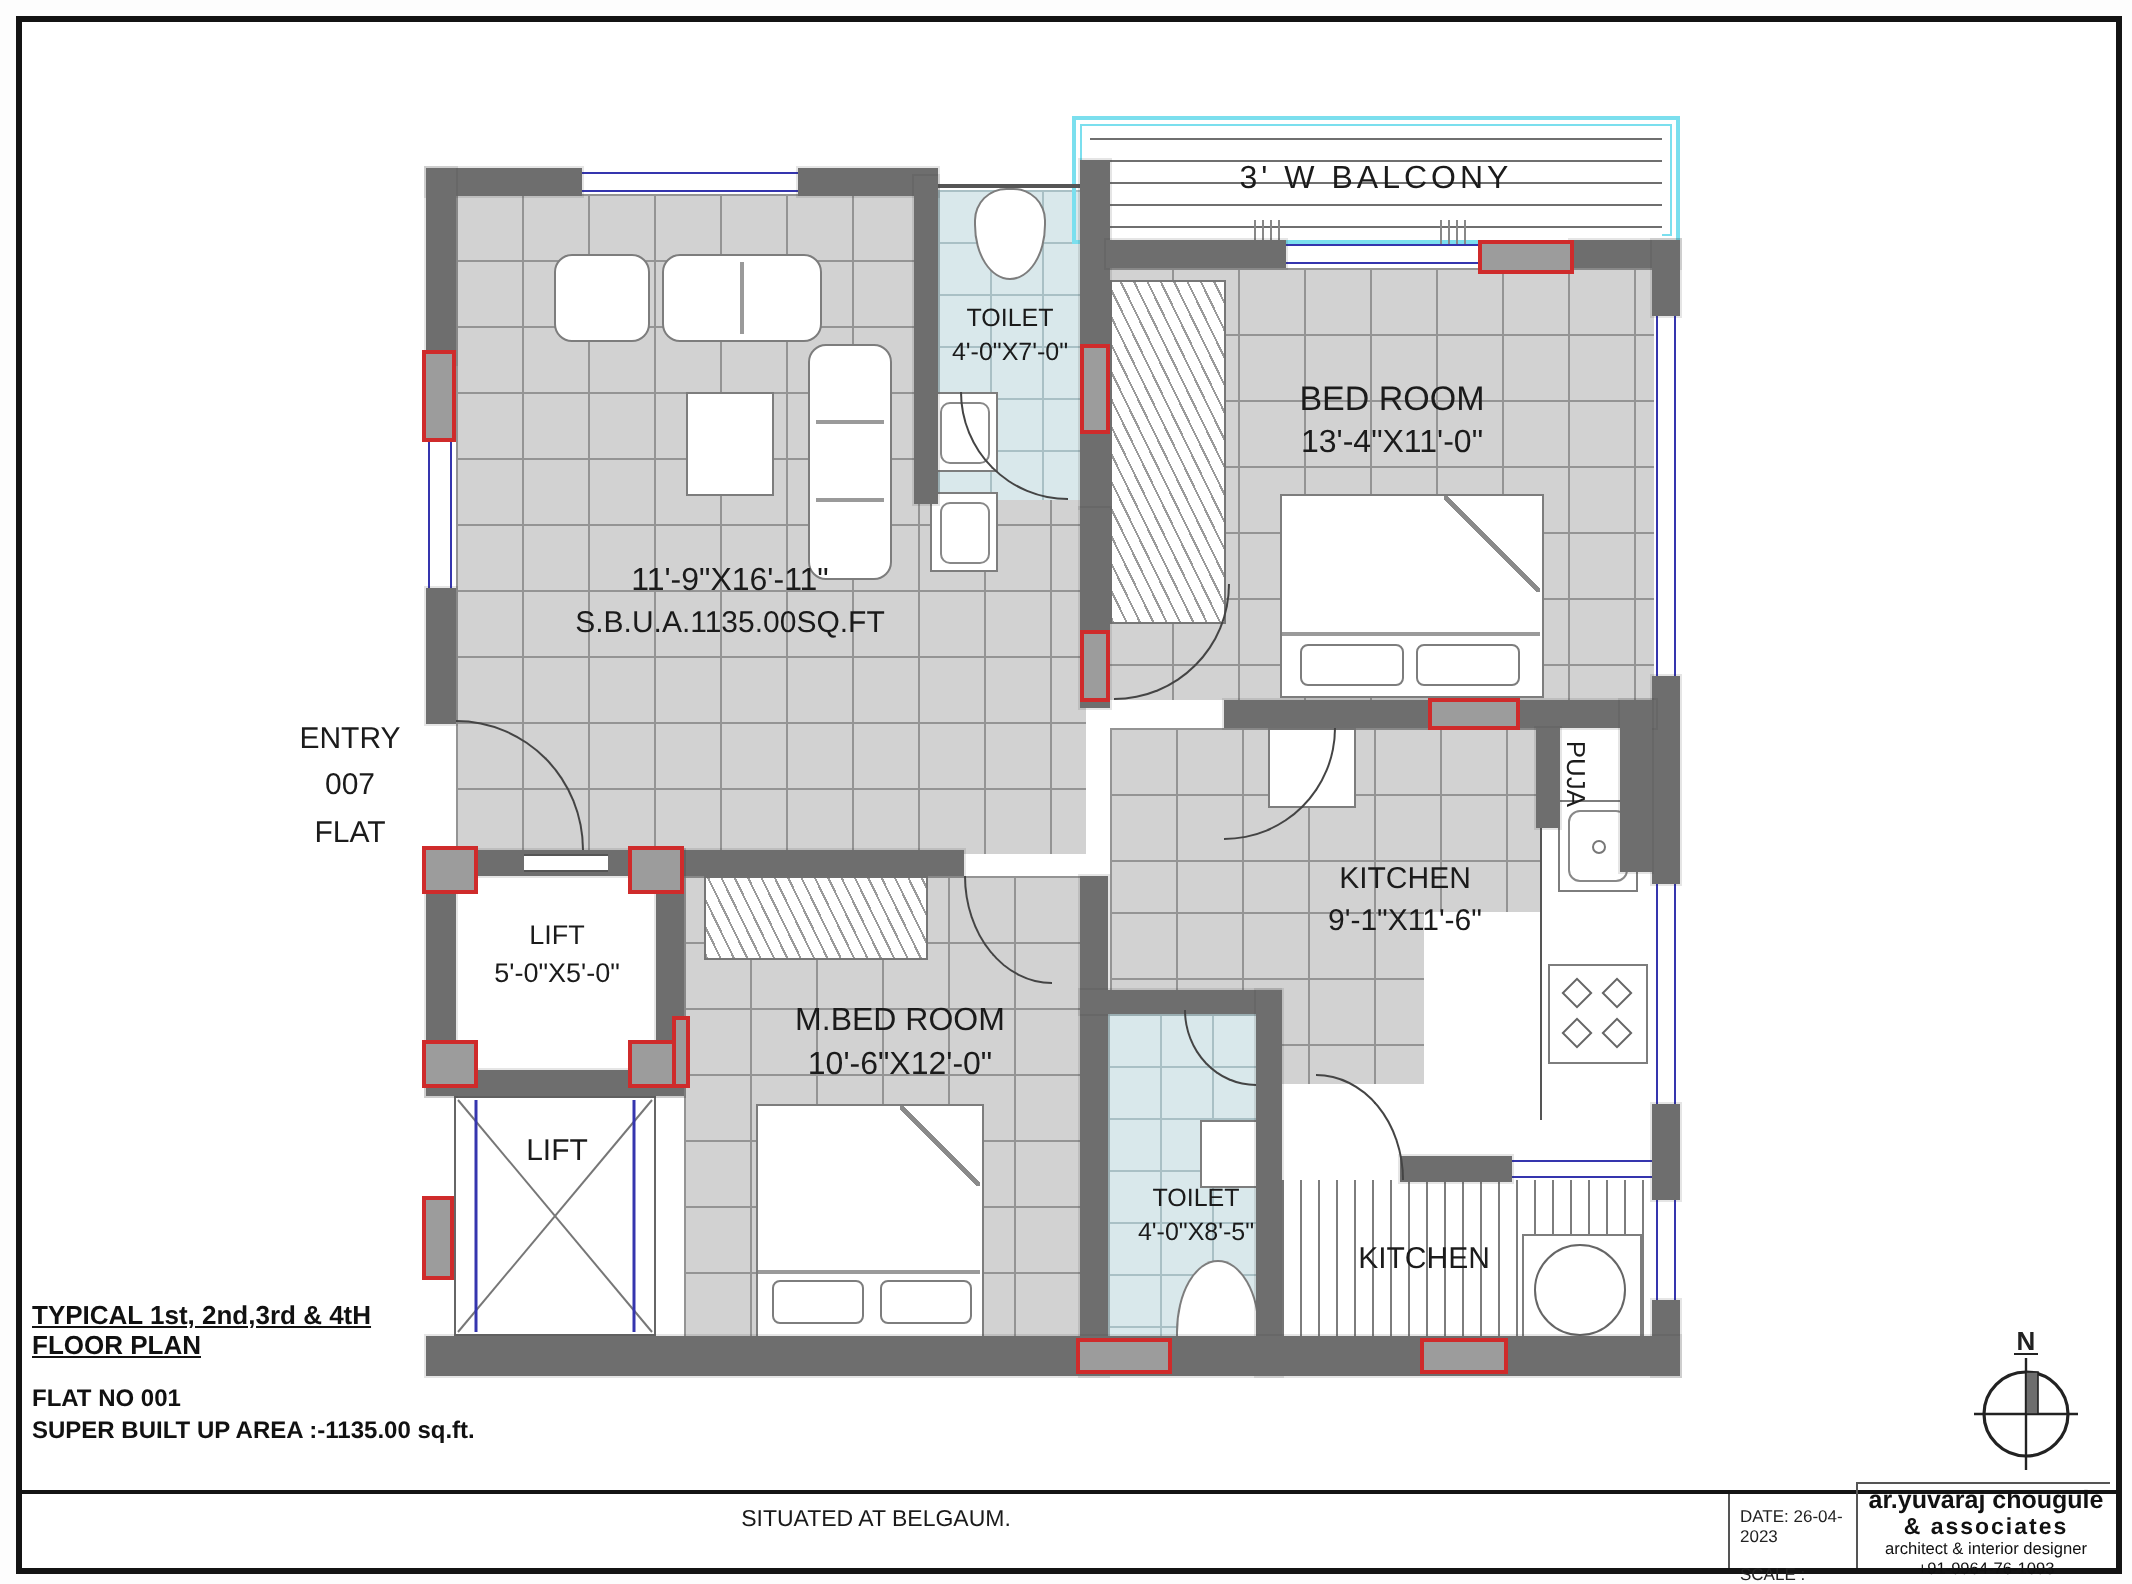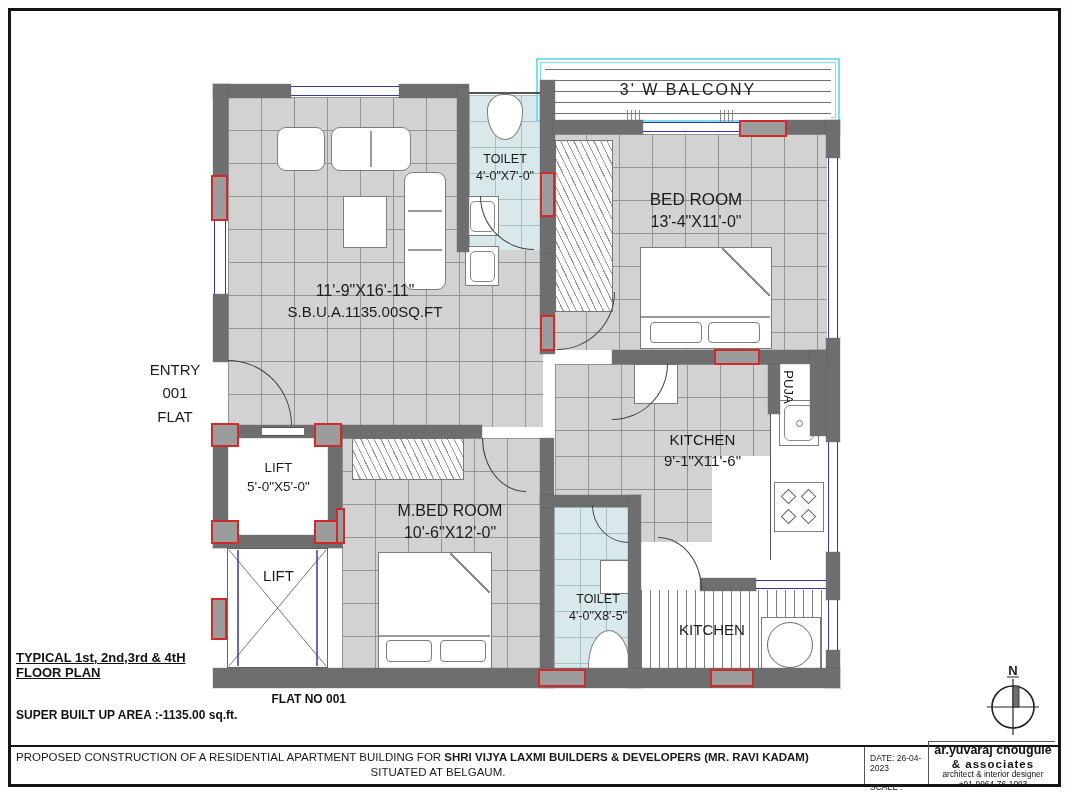--- a/index.html
+++ b/index.html
@@ -189,21 +189,21 @@
 <div class="lbl" style="left:596px;top:188px;width:200px;font-size:17px;">
   <div>BED ROOM</div>
   <div style="font-size:16px;">13'-4"X11'-0"</div>
 </div>
 <div class="lbl" style="left:265px;top:280px;width:200px;font-size:16px;">
   <div>11'-9"X16'-11"</div>
   <div style="font-size:15px;">S.B.U.A.1135.00SQ.FT</div>
 </div>
 <div class="lbl" style="left:140px;top:358px;width:70px;font-size:15px;line-height:1.55;">
   <div>ENTRY</div>
-  <div>001</div>
+  <div>007</div>
   <div>FLAT</div>
 </div>
 <div class="lbl" style="left:231px;top:459px;width:95px;font-size:13.5px;">
   <div>LIFT</div>
   <div>5'-0"X5'-0"</div>
 </div>
 <div class="lbl" style="left:231px;top:566px;width:95px;font-size:15px;">LIFT</div>
 <div class="lbl" style="left:350px;top:500px;width:200px;font-size:16px;">
   <div>M.BED ROOM</div>
   <div>10'-6"X12'-0"</div>
@@ -217,29 +217,26 @@
 </div>
 <div class="lbl" style="left:548px;top:591px;width:100px;font-size:12.5px;">
   <div>TOILET</div>
   <div>4'-0"X8'-5"</div>
 </div>
 <div class="lbl" style="left:652px;top:620px;width:120px;font-size:15px;">KITCHEN</div>
 
 <div class="abs" style="left:16px;top:650px;width:330px;color:#111;">
   <div style="font-size:13px;font-weight:bold;text-decoration:underline;">TYPICAL 1st, 2nd,3rd &amp; 4tH</div>
   <div style="font-size:13px;font-weight:bold;text-decoration:underline;">FLOOR PLAN</div>
-  <div style="font-size:12px;font-weight:bold;margin-top:12px;text-align:right;">FLAT NO 001</div>
+  <div style="font-size:12px;font-weight:bold;margin-top:12px;">FLAT NO 001</div>
   <div style="font-size:12px;font-weight:bold;margin-top:2px;">SUPER BUILT UP AREA :-1135.00 sq.ft.</div>
 </div>
 
 <div class="abs" style="left:8px;top:745px;width:1050px;height:2px;background:#141414;"></div>
 <div class="abs" style="left:16px;top:751px;width:844px;color:#1a1a1a;">
-  <div style="font-size:11.5px;">
-    <span>PROPOSED CONSTRUCTION  OF A RESIDENTIAL APARTMENT  BUILDING FOR </span><span style="font-weight:bold;">SHRI VIJYA LAXMI BUILDERS &amp; DEVELOPERS (MR. RAVI KADAM)</span>
-  </div>
   <div style="font-size:11.5px;text-align:center;margin-top:3px;">SITUATED AT BELGAUM.</div>
 </div>
 <div class="abs" style="left:864px;top:747px;width:1px;height:37px;background:#555;"></div>
 <div class="abs" style="left:870px;top:753px;width:56px;">
   <div class="footer-sm">DATE: 26-04-2023</div>
   <div class="footer-sm" style="margin-top:9px;">SCALE : N.T.S.</div>
 </div>
 <div class="abs" style="left:928px;top:741px;width:1px;height:43px;background:#555;"></div>
 <div class="abs" style="left:928px;top:741px;width:127px;height:1px;background:#555;"></div>
 <div class="abs" style="left:930px;top:744px;width:126px;text-align:center;color:#111;">

